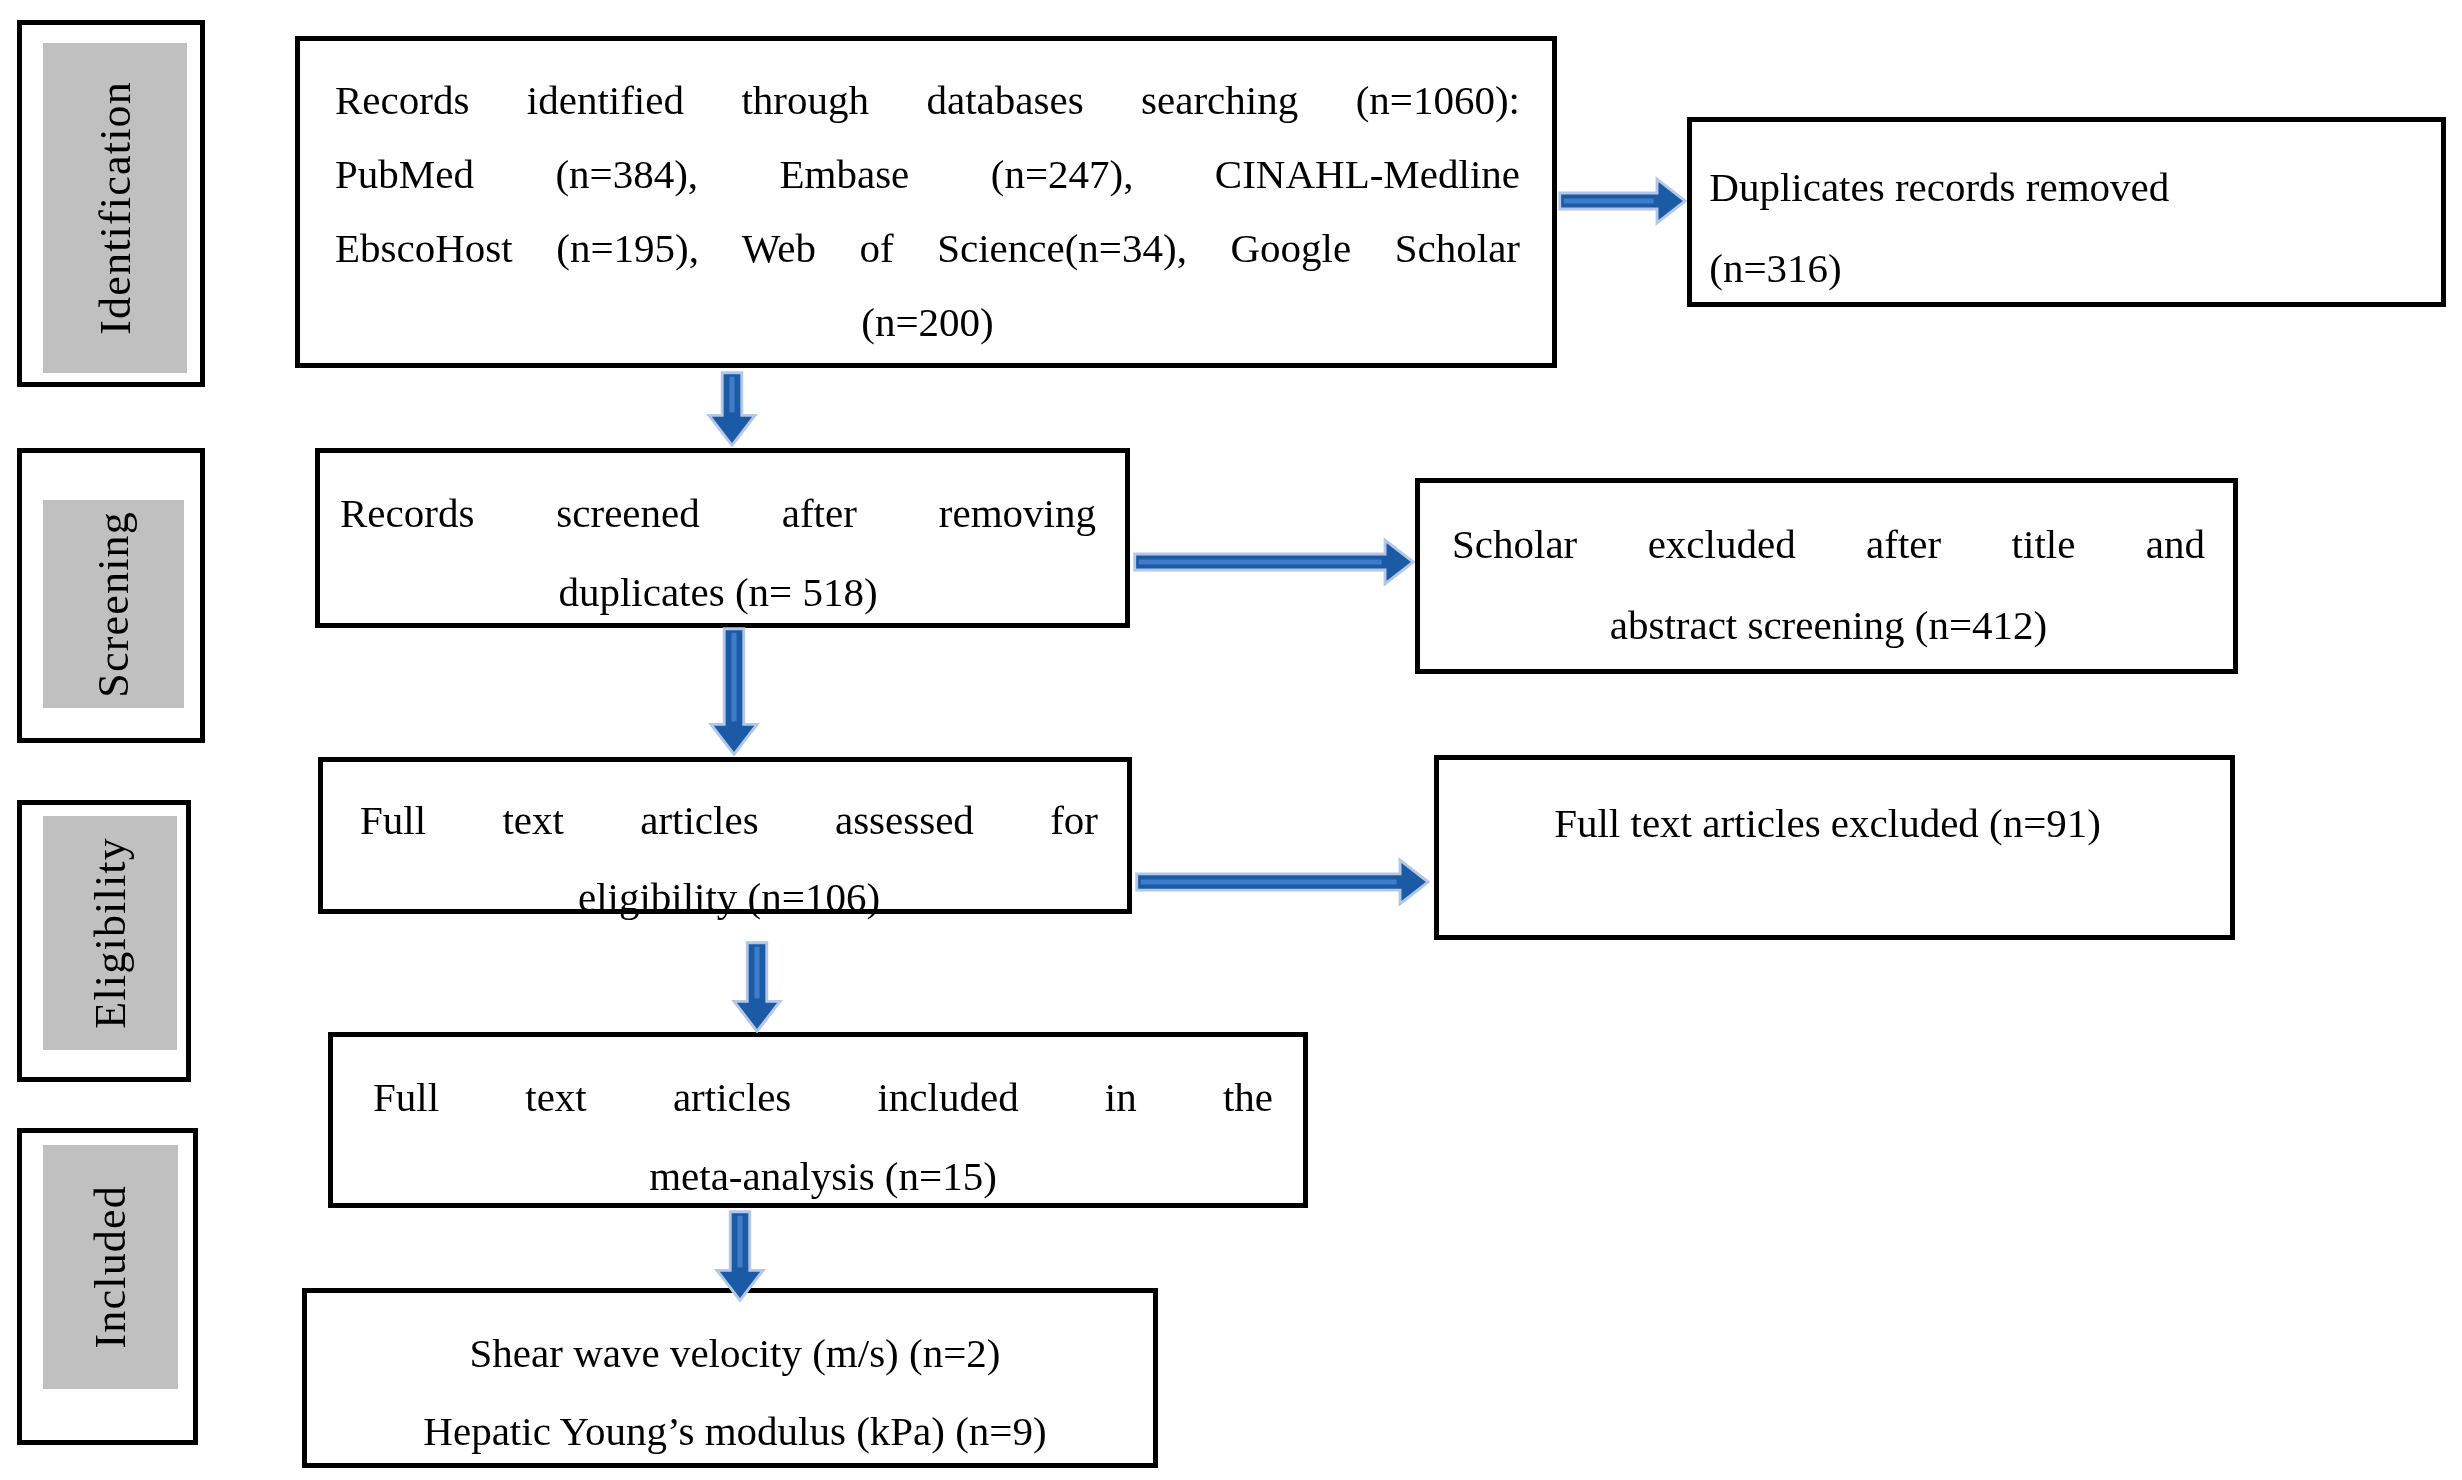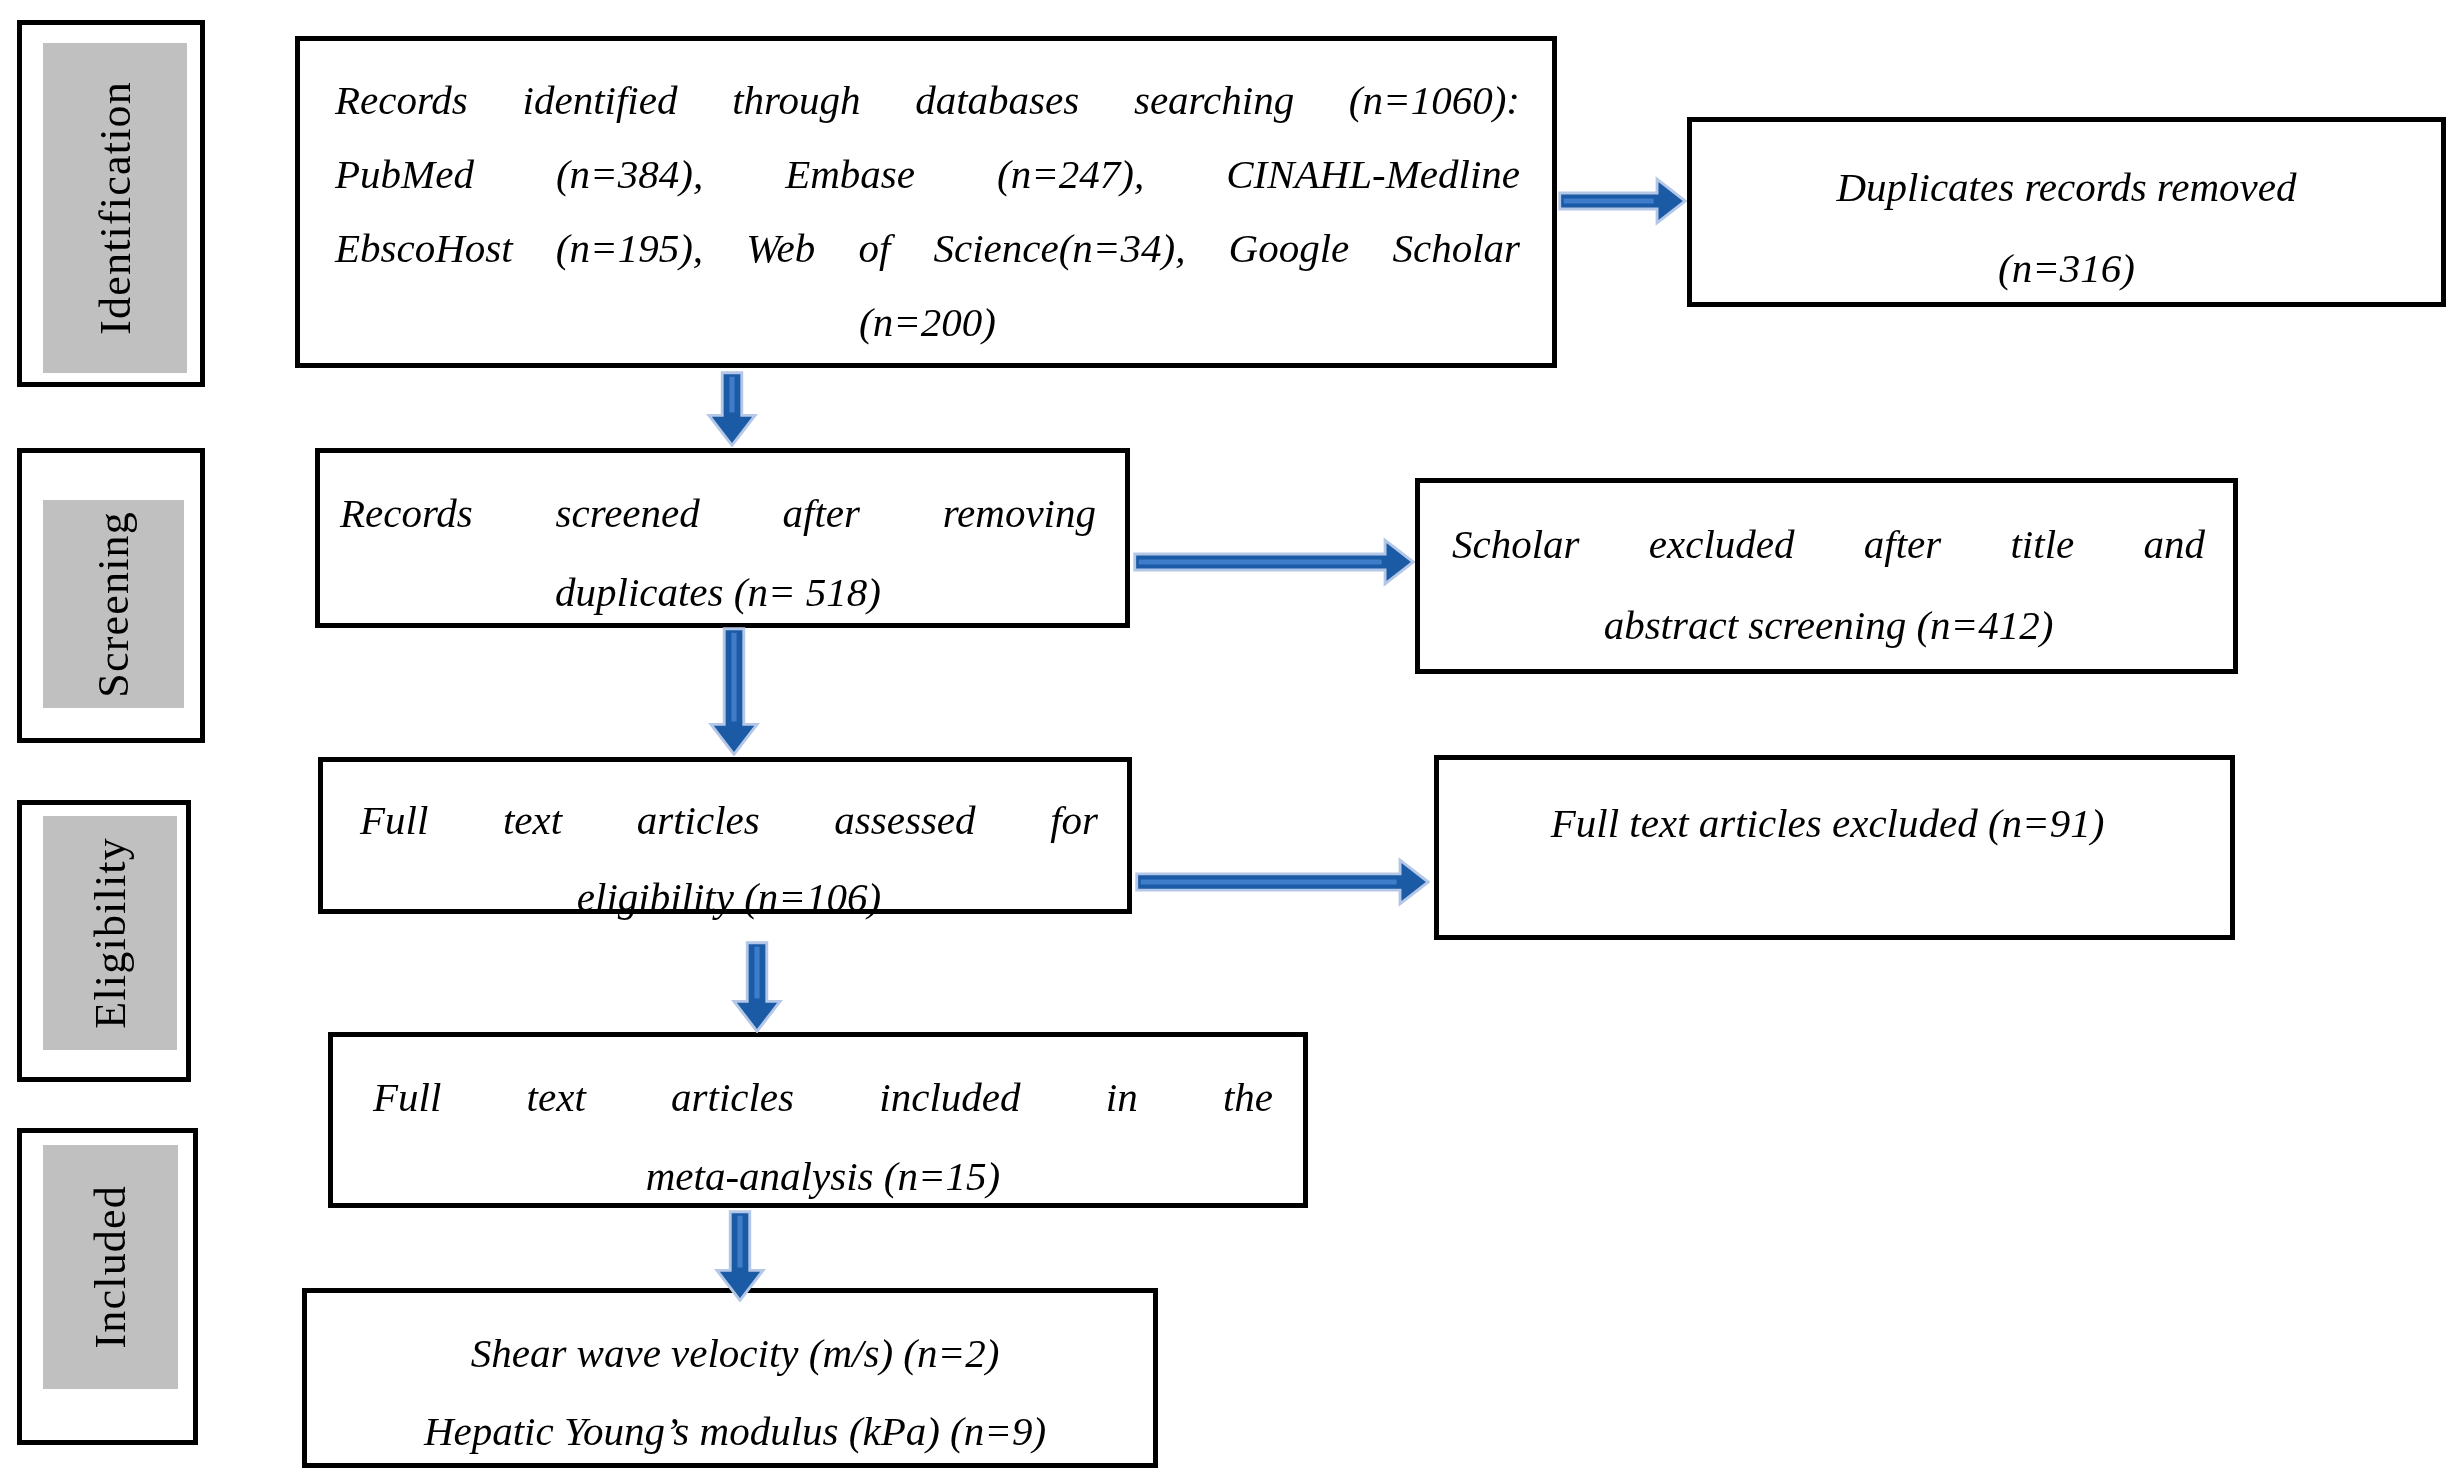--- a/index.html
+++ b/index.html
@@ -30,26 +30,25 @@
     letter-spacing:1.2px;
     white-space:nowrap;
   }
   
   .box{
     position:absolute;
     background:#ffffff;
     border:5.2px solid #000;
     box-sizing:border-box;
     font-size:41px;
-    font-style:italic;
   }
   .line{display:block;white-space:nowrap;}
   .line.j{white-space:normal;text-align:justify;text-align-last:justify;}
   .line.l{text-align:center;}
-  .line.c{text-align:center;}
+  .line.c{}
   .arrow{position:absolute;display:block;}
 </style>
 </head>
 <body>
 
 <div id="canvas">
 
   <div class="stage" style="left:17.3px;top:20px;width:188px;height:367px">
     <div class="stage-fill" style="left:21px;top:18px;width:144px;height:330px">
       <span class="stage-label">Identification</span>

